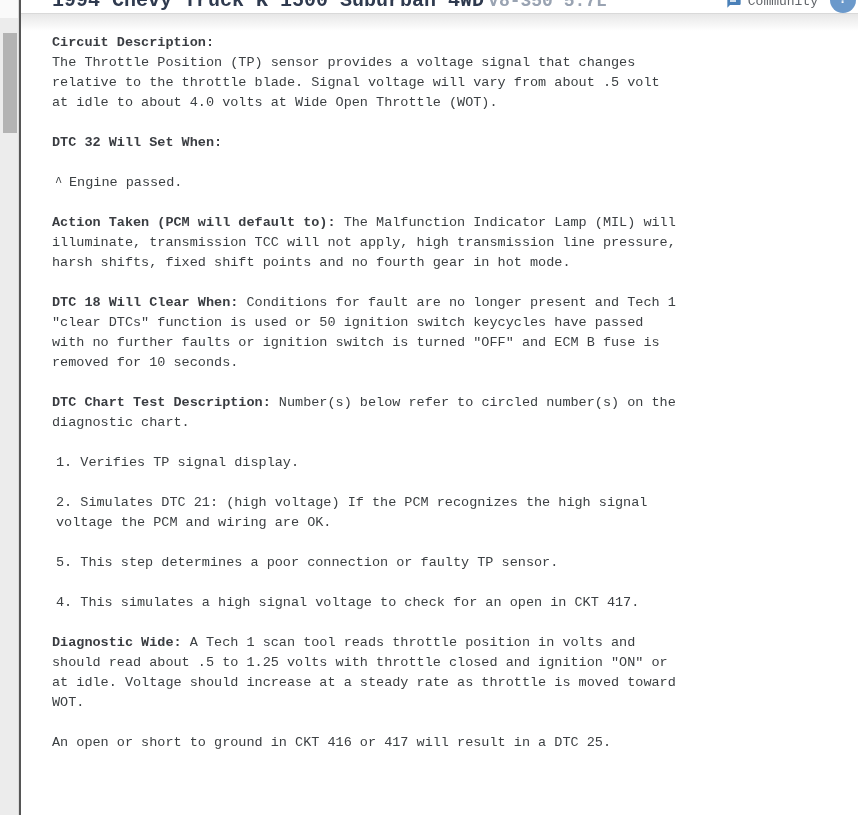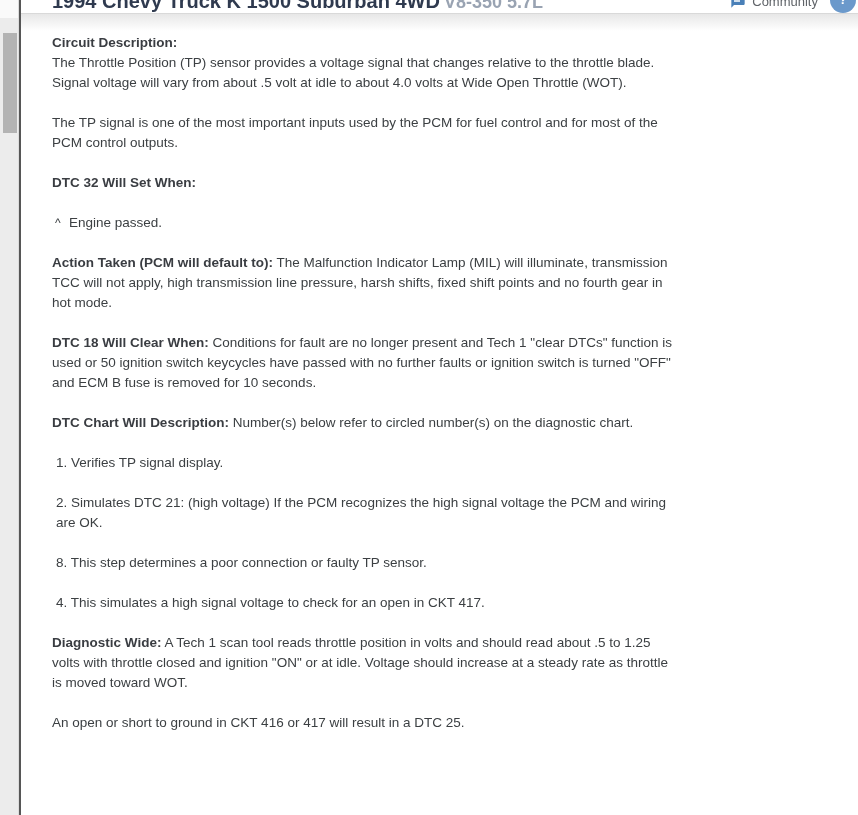--- a/index.html
+++ b/index.html
@@ -2,21 +2,21 @@
 <html><head>
 <meta charset="utf-8">
 <style>
   html, body { margin: 0; padding: 0; background: #ffffff; }
   .app {
     position: relative;
     width: 858px;
     height: 815px;
     overflow: hidden;
     background: #000000;
-    font-family: Liberation Sans, sans-serif;
+    font-family: Liberation Mono, monospace;
   }
 
   
   .left-rail {
     position: absolute; left: 0; top: 0;
     width: 18px; height: 100%;
     background: #ececec;
   }
   .left-rail .rail-cap {
     position: absolute; top: 0; left: 0; right: 0; height: 18px;
@@ -129,28 +129,27 @@
 
       <div class="help-circle">
         <span>?</span>
       </div>
     </header>
 
     <div class="header-shadow"></div>
 
     <article class="doc">
         <p><strong class="block">Circuit Description:</strong><span>The Throttle Position (TP) sensor provides a voltage signal that changes relative to the throttle blade. Signal voltage will vary from about .5 volt at idle to about 4.0 volts at Wide Open Throttle (WOT).</span></p>
-        <p><span>The TP signal is one of the most important inputs used by the PCM for fuel control and for most of the PCM control outputs.</span></p>
         <p><strong>DTC 32 Will Set When:</strong></p>
         <p class="bullet"><span class="caret">^</span><span>Engine passed.</span></p>
         <p><strong>Action Taken (PCM will default to):</strong><span> The Malfunction Indicator Lamp (MIL) will illuminate, transmission TCC will not apply, high transmission line pressure, harsh shifts, fixed shift points and no fourth gear in hot mode.</span></p>
         <p><strong>DTC 18 Will Clear When:</strong><span> Conditions for fault are no longer present and Tech 1 "clear DTCs" function is used or 50 ignition switch keycycles have passed with no further faults or ignition switch is turned "OFF" and ECM B fuse is removed for 10 seconds.</span></p>
-        <p><strong>DTC Chart Will Description:</strong><span> Number(s) below refer to circled number(s) on the diagnostic chart.</span></p>
+        <p><strong>DTC Chart Test Description:</strong><span> Number(s) below refer to circled number(s) on the diagnostic chart.</span></p>
         <p class="numbered"><span>1. Verifies TP signal display.</span></p>
         <p class="numbered"><span>2. Simulates DTC 21: (high voltage) If the PCM recognizes the high signal voltage the PCM and wiring are OK.</span></p>
-        <p class="numbered"><span>8. This step determines a poor connection or faulty TP sensor.</span></p>
+        <p class="numbered"><span>5. This step determines a poor connection or faulty TP sensor.</span></p>
         <p class="numbered"><span>4. This simulates a high signal voltage to check for an open in CKT 417.</span></p>
         <p><strong>Diagnostic Wide:</strong><span> A Tech 1 scan tool reads throttle position in volts and should read about .5 to 1.25 volts with throttle closed and ignition "ON" or at idle. Voltage should increase at a steady rate as throttle is moved toward WOT.</span></p>
         <p><span>An open or short to ground in CKT 416 or 417 will result in a DTC 25.</span></p>
       </article>
 
   </div>
 </div>
 
 </body></html>

